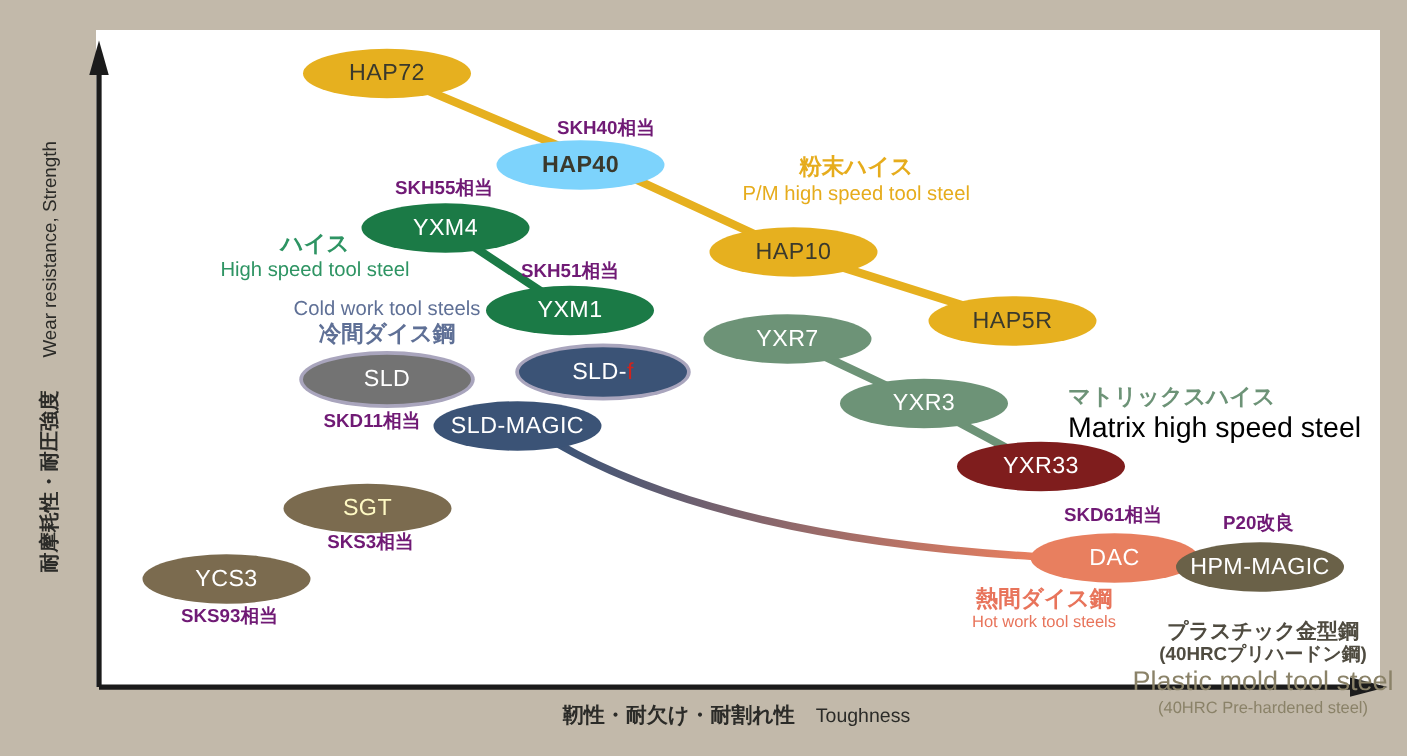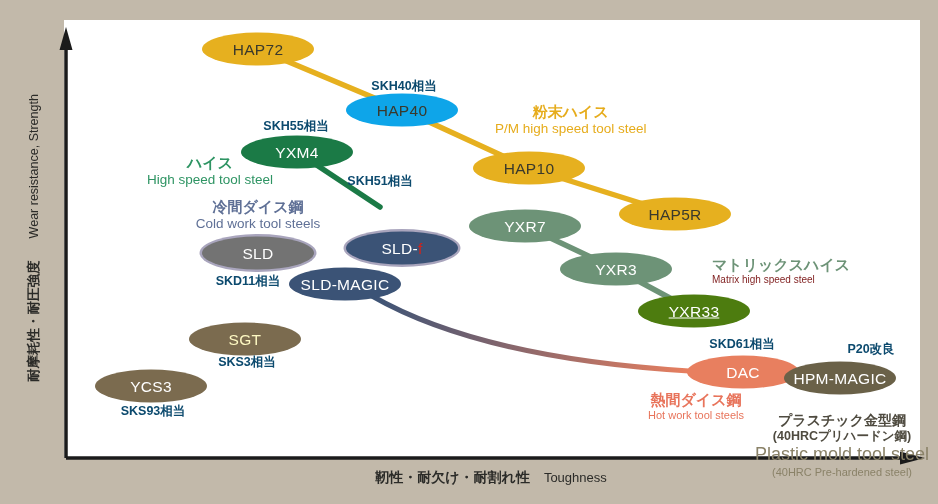--- a/index.html
+++ b/index.html
@@ -13,21 +13,21 @@
   #content{position:absolute;left:0;top:0;width:938px;height:428px;z-index:3}
   .ellipse{
     position:absolute;width:112px;height:33px;border-radius:50%;
     transform:translate(-50%,-50%);
     display:flex;align-items:center;justify-content:center;
     font-size:15.5px;letter-spacing:.3px;white-space:nowrap;
   }
   .ellipse.bordered{box-shadow:0 0 0 2.5px #A9A5BD}
   .note{
     position:absolute;transform:translate(-50%,-50%);
-    font-size:12.5px;font-weight:bold;color:#0c4a6e;white-space:nowrap;
+    font-size:12.5px;font-weight:bold;color:#701a75;white-space:nowrap;
   }
   .ann{position:absolute;white-space:nowrap;line-height:1.22}
   .ann-center{transform:translateX(-50%);text-align:center}
   .ann-left{text-align:left}
   #y-axis-label{
     position:absolute;left:33px;top:238px;
     transform:translate(-50%,-50%) rotate(-90deg);
     white-space:nowrap;z-index:3;color:#2B2B28;
   }
   #y-axis-label .jp{font-weight:bold;font-size:13.5px;margin-right:22px}
@@ -63,60 +63,61 @@
   <g>
     <line x1="66" y1="458" x2="66" y2="46" stroke="#1B1B1B" stroke-width="3.5"></line>
     <polygon points="66,27 59.5,50 72.5,50" fill="#1B1B1B"></polygon>
     <line x1="66" y1="458" x2="903" y2="458" stroke="#1B1B1B" stroke-width="3.5"></line>
     <polygon points="925,458 900,451.5 900,464.5" fill="#1B1B1B"></polygon>
   </g>
 </svg>
 
 <div id="content">
     <div class="ellipse" style="left: 258px; top: 49px; background: rgb(230, 176, 31); color: rgb(58, 57, 44);">HAP72</div>
-    <div class="ellipse" style="left: 402px; top: 110px; background: #0ea5e9; color: rgb(58, 57, 44);">HAP40</div>
+    <div class="ellipse" style="left: 387px; top: 110px; background: #7dd3fc; color: rgb(58, 57, 44); font-weight: bold;">HAP40</div>
     <div class="note" style="left: 404px; top: 86px;">SKH40相当</div>
     <div class="ellipse" style="left: 529px; top: 168px; background: rgb(230, 176, 31); color: rgb(58, 57, 44);">HAP10</div>
     <div class="ellipse" style="left: 675px; top: 214px; background: rgb(230, 176, 31); color: rgb(58, 57, 44);">HAP5R</div>
     <div class="ellipse" style="left: 297px; top: 152px; background: rgb(27, 122, 70); color: rgb(255, 255, 255);">YXM4</div>
     <div class="note" style="left: 296px; top: 126px;">SKH55相当</div>
+    <div class="ellipse" style="left: 380px; top: 207px; background: rgb(27, 122, 70); color: rgb(255, 255, 255);">YXM1</div>
     <div class="note" style="left: 380px; top: 181px;">SKH51相当</div>
     <div class="ellipse bordered" style="left: 258px; top: 253px; background: #737373; color: rgb(255, 255, 255);">SLD</div>
     <div class="note" style="left: 248px; top: 281px;">SKD11相当</div>
     <div class="ellipse bordered" style="left: 402px; top: 248px; background: rgb(59, 83, 118); color: rgb(255, 255, 255);">
       <span>SLD-</span>
       <span style="color: rgb(208, 35, 28);">f</span>
     </div>
     <div class="ellipse" style="left: 345px; top: 284px; background: rgb(59, 83, 118); color: rgb(255, 255, 255);">SLD-MAGIC</div>
     <div class="ellipse" style="left: 525px; top: 226px; background: rgb(109, 147, 119); color: rgb(255, 255, 255);">YXR7</div>
     <div class="ellipse" style="left: 616px; top: 269px; background: rgb(109, 147, 119); color: rgb(255, 255, 255);">YXR3</div>
-    <div class="ellipse" style="left: 694px; top: 311px; background: #4d7c0f; color: rgb(255, 255, 255); text-decoration: underline;">YXR33</div>
+    <div class="ellipse" style="left: 694px; top: 311px; background: #7f1d1d; color: rgb(255, 255, 255);">YXR33</div>
     <div class="ellipse" style="left: 245px; top: 339px; background: rgb(123, 107, 79); color: #fef9c3;">SGT</div>
     <div class="note" style="left: 247px; top: 362px;">SKS3相当</div>
     <div class="ellipse" style="left: 151px; top: 386px; background: rgb(123, 107, 79); color: rgb(255, 255, 255);">YCS3</div>
     <div class="note" style="left: 153px; top: 411px;">SKS93相当</div>
     <div class="ellipse" style="left: 743px; top: 372px; background: rgb(232, 127, 95); color: rgb(255, 255, 255);">DAC</div>
     <div class="note" style="left: 742px; top: 344px;">SKD61相当</div>
     <div class="ellipse" style="left: 840px; top: 378px; background: rgb(106, 97, 72); color: rgb(255, 255, 255);">HPM-MAGIC</div>
-    <div class="note" style="left: 839px; top: 349px; margin-left: 32px;">P20改良</div>
+    <div class="note" style="left: 839px; top: 349px;">P20改良</div>
     <div class="ann ann-center" style="left: 210px; top: 154px;">
       <div style="color: rgb(46, 148, 99); font-size: 15px; font-weight: bold;">ハイス</div>
       <div style="color: rgb(46, 148, 99); font-size: 13.5px;">High speed tool steel</div>
     </div>
     <div class="ann ann-center" style="left: 258px; top: 198px;">
+      <div style="color: rgb(95, 112, 150); font-size: 13.5px;">Cold work tool steels</div>
       <div style="color: rgb(95, 112, 150); font-size: 15px; font-weight: bold;">冷間ダイス鋼</div>
-      <div style="color: rgb(95, 112, 150); font-size: 13.5px;">Cold work tool steels</div>
     </div>
     <div class="ann ann-left" style="left: 495px; top: 103px;">
       <div style="color: rgb(230, 172, 28); font-size: 15px; font-weight: bold; text-align: center;">粉末ハイス</div>
       <div style="color: rgb(230, 172, 28); font-size: 13.5px;">P/M high speed tool steel</div>
     </div>
     <div class="ann ann-left" style="left: 712px; top: 256px;">
       <div style="color: rgb(109, 147, 119); font-size: 15px; font-weight: bold;">マトリックスハイス</div>
-      <div style="color: #7f1d1d; font-size: 10px;">Matrix high speed steel</div>
+      <div style="color: #000000; font-size: 19px;">Matrix high speed steel</div>
     </div>
     <div class="ann ann-center" style="left: 696px; top: 391px;">
       <div style="color: rgb(232, 116, 91); font-size: 15px; font-weight: bold;">熱間ダイス鋼</div>
       <div style="color: rgb(232, 116, 91); font-size: 11px;">Hot work tool steels</div>
     </div>
     <div class="ann ann-center" style="left: 842px; top: 396px;">
       <div style="color: rgb(79, 75, 64); font-size: 14px; font-weight: bold; margin-top: 16px;">プラスチック金型鋼</div>
       <div style="color: rgb(79, 75, 64); font-size: 12.5px; font-weight: bold;">(40HRCプリハードン鋼)</div>
       <div style="color: rgb(138, 130, 104); font-size: 18px;">Plastic mold tool steel</div>
       <div style="color: rgb(138, 130, 104); font-size: 11px;">(40HRC Pre-hardened steel)</div>

